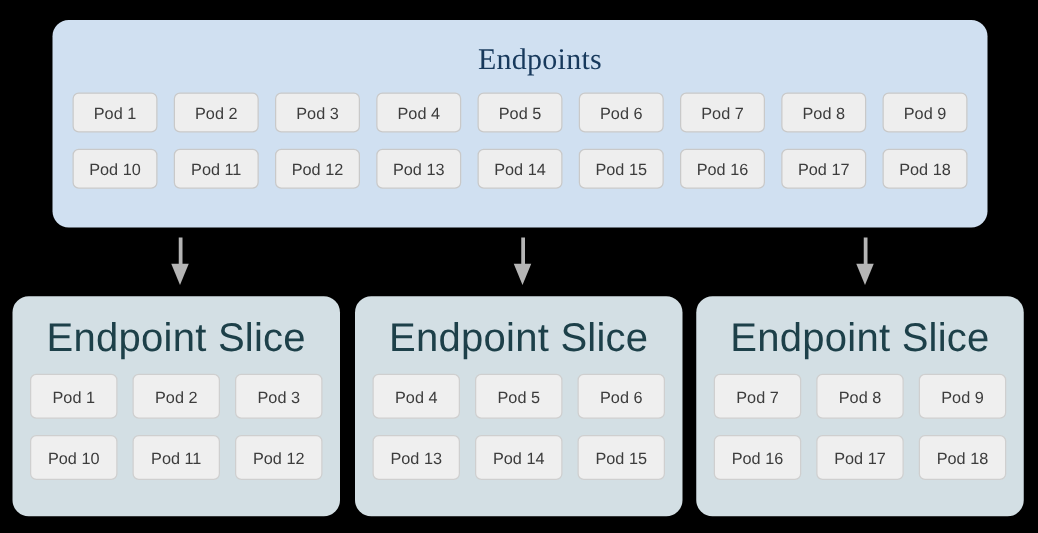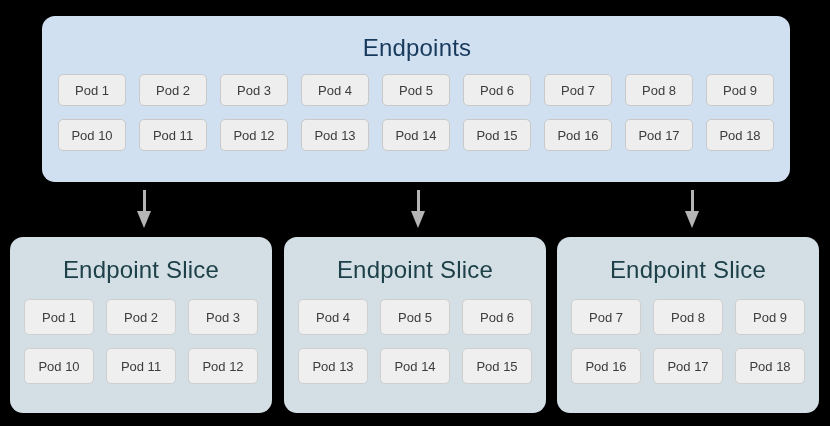--- a/index.html
+++ b/index.html
@@ -30,29 +30,30 @@
     top: 16px;
     width: 748px;
     height: 166px;
     background: #d0e0f1;
     border-radius: 13px;
     box-shadow: 1px 2px 3px rgba(0,0,0,0.28);
     box-sizing: border-box;
   }
   .endpoints-title {
     position: absolute;
-    left: 1px;
+    left: 16px;
     top: 18px;
     width: 100%;
     text-align: center;
     font-size: 24px;
     font-weight: 400;
     color: #17395c;
     letter-spacing: 0.2px;
     line-height: 28px;
+    font-family: Liberation Serif, serif;
   }
   .endpoints-rows {
     position: absolute;
     left: 0;
     top: 58px;
     width: 100%;
   }
   .ep-row {
     display: flex;
     justify-content: center;
@@ -119,21 +120,21 @@
   .slice-1 { left: 10px; }
   .slice-2 { left: 284px; }
   .slice-3 { left: 557px; }
 
   .slice-title {
     position: absolute;
     left: 0;
     top: 19px;
     width: 100%;
     text-align: center;
-    font-size: 24px;
+    font-size: 32px;
     font-weight: 400;
     color: #1d4049;
     letter-spacing: 0.2px;
     line-height: 28px;
   }
   .slice-rows {
     position: absolute;
     left: 0;
     top: 62px;
     width: 100%;

